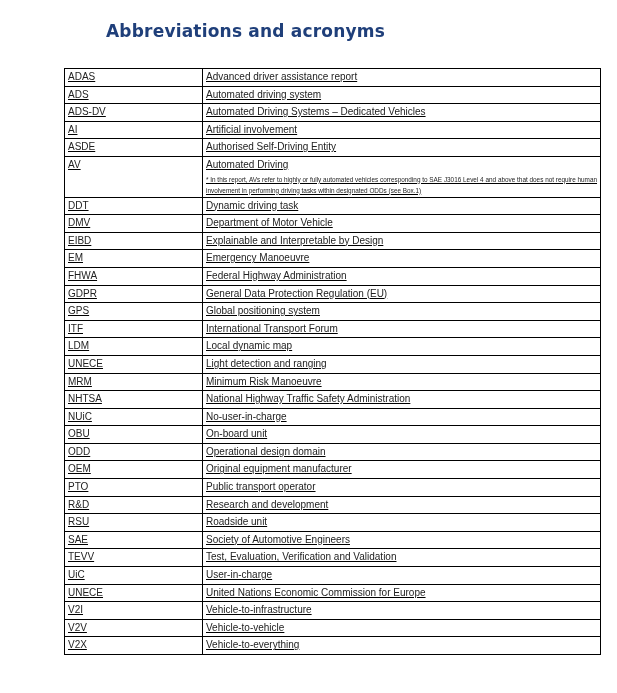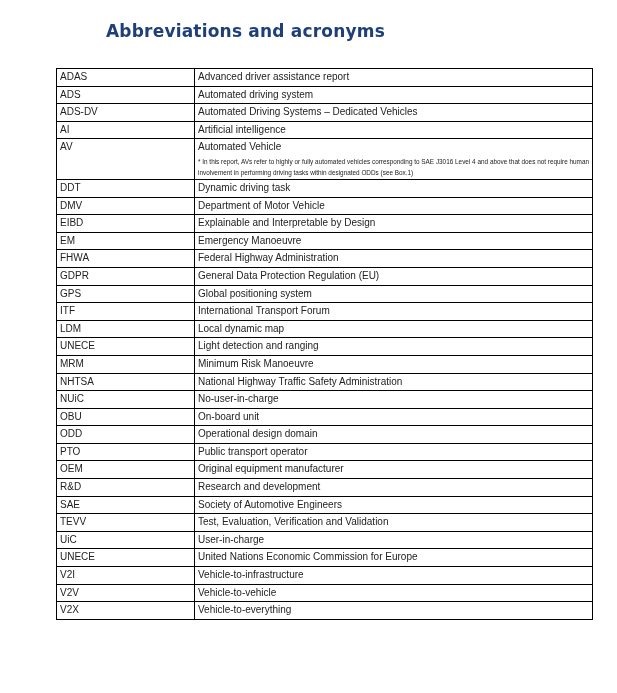--- a/index.html
+++ b/index.html
@@ -3,22 +3,22 @@
 <meta charset="utf-8">
 <style>
   html, body { margin: 0; padding: 0; background: #ffffff; }
   body { width: 617px; height: 693px; position: relative; overflow: hidden; font-family: "DejaVu Sans", "Liberation Sans", sans-serif; }
   .title {
     position: absolute; left: 0; top: 21px; width: 491px; text-align: center;
     font-family: "DejaVu Sans", sans-serif; font-weight: bold; font-size: 17px;
     color: #1f3f7a; letter-spacing: 0.2px;
   }
   table.abbr {
-    position: absolute; left: 56px; top: 68px; width: 537px;
-    border-collapse: collapse; table-layout: fixed;
+    position: absolute; left: 64px; top: 68px; width: 537px;
+    border-collapse: collapse; table-layout: fixed; text-decoration: underline;
   }
   table.abbr td {
     border: 1px solid #000; padding: 0 3px; vertical-align: top;
     font-family: "Liberation Sans", sans-serif; font-size: 10px; color: #222;
     height: 16.6px; line-height: 16.6px; white-space: nowrap; overflow: hidden;
   }
   table.abbr td.c1 { width: 131px; }
   .note { display: block; font-size: 6.4px; line-height: 11px; color: #222; white-space: normal; padding-bottom: 1px; }
 </style>
 </head>
@@ -35,25 +35,29 @@
       <tr>
         <td class="c1">ADS</td>
         <td><span>Automated driving system</span></td>
       </tr>
       <tr>
         <td class="c1">ADS-DV</td>
         <td><span>Automated Driving Systems – Dedicated Vehicles</span></td>
       </tr>
       <tr>
         <td class="c1">AI</td>
-        <td><span>Artificial intelligence</span></td>
+        <td><span>Artificial involvement</span></td>
+      </tr>
+      <tr>
+        <td class="c1">ASDE</td>
+        <td><span>Authorised Self-Driving Entity</span></td>
       </tr>
       <tr>
         <td class="c1">AV</td>
-        <td><span>Automated Vehicle</span><span class="note">* In this report, AVs refer to highly or fully automated vehicles corresponding to SAE J3016 Level 4 and above that does not require human involvement in performing driving tasks within designated ODDs (see Box.1)</span></td>
+        <td><span>Automated Driving</span><span class="note">* In this report, AVs refer to highly or fully automated vehicles corresponding to SAE J3016 Level 4 and above that does not require human involvement in performing driving tasks within designated ODDs (see Box.1)</span></td>
       </tr>
       <tr>
         <td class="c1">DDT</td>
         <td><span>Dynamic driving task</span></td>
       </tr>
       <tr>
         <td class="c1">DMV</td>
         <td><span>Department of Motor Vehicle</span></td>
       </tr>
       <tr>
@@ -102,30 +106,34 @@
       </tr>
       <tr>
         <td class="c1">OBU</td>
         <td><span>On-board unit</span></td>
       </tr>
       <tr>
         <td class="c1">ODD</td>
         <td><span>Operational design domain</span></td>
       </tr>
       <tr>
+        <td class="c1">OEM</td>
+        <td><span>Original equipment manufacturer</span></td>
+      </tr>
+      <tr>
         <td class="c1">PTO</td>
         <td><span>Public transport operator</span></td>
       </tr>
       <tr>
-        <td class="c1">OEM</td>
-        <td><span>Original equipment manufacturer</span></td>
+        <td class="c1">R&amp;D</td>
+        <td><span>Research and development</span></td>
       </tr>
       <tr>
-        <td class="c1">R&amp;D</td>
-        <td><span>Research and development</span></td>
+        <td class="c1">RSU</td>
+        <td><span>Roadside unit</span></td>
       </tr>
       <tr>
         <td class="c1">SAE</td>
         <td><span>Society of Automotive Engineers</span></td>
       </tr>
       <tr>
         <td class="c1">TEVV</td>
         <td><span>Test, Evaluation, Verification and Validation</span></td>
       </tr>
       <tr>

